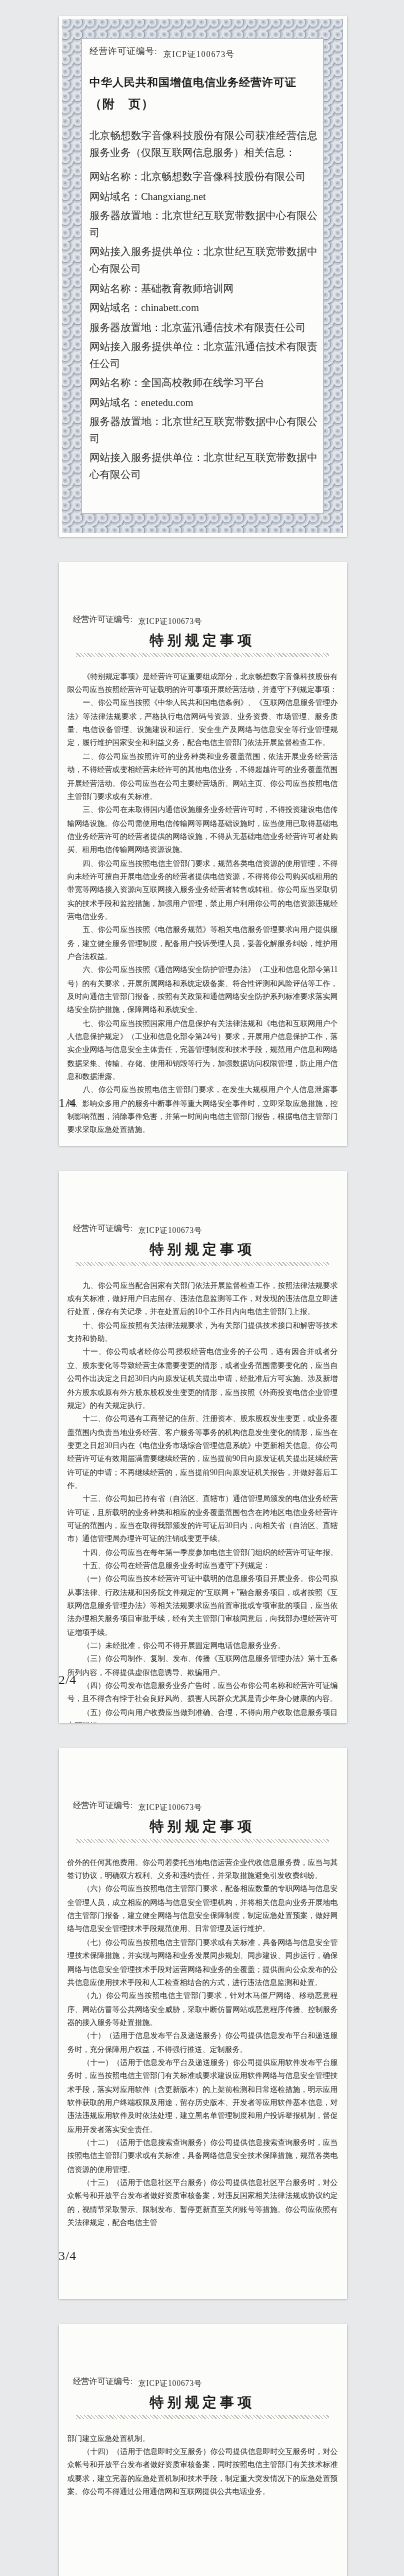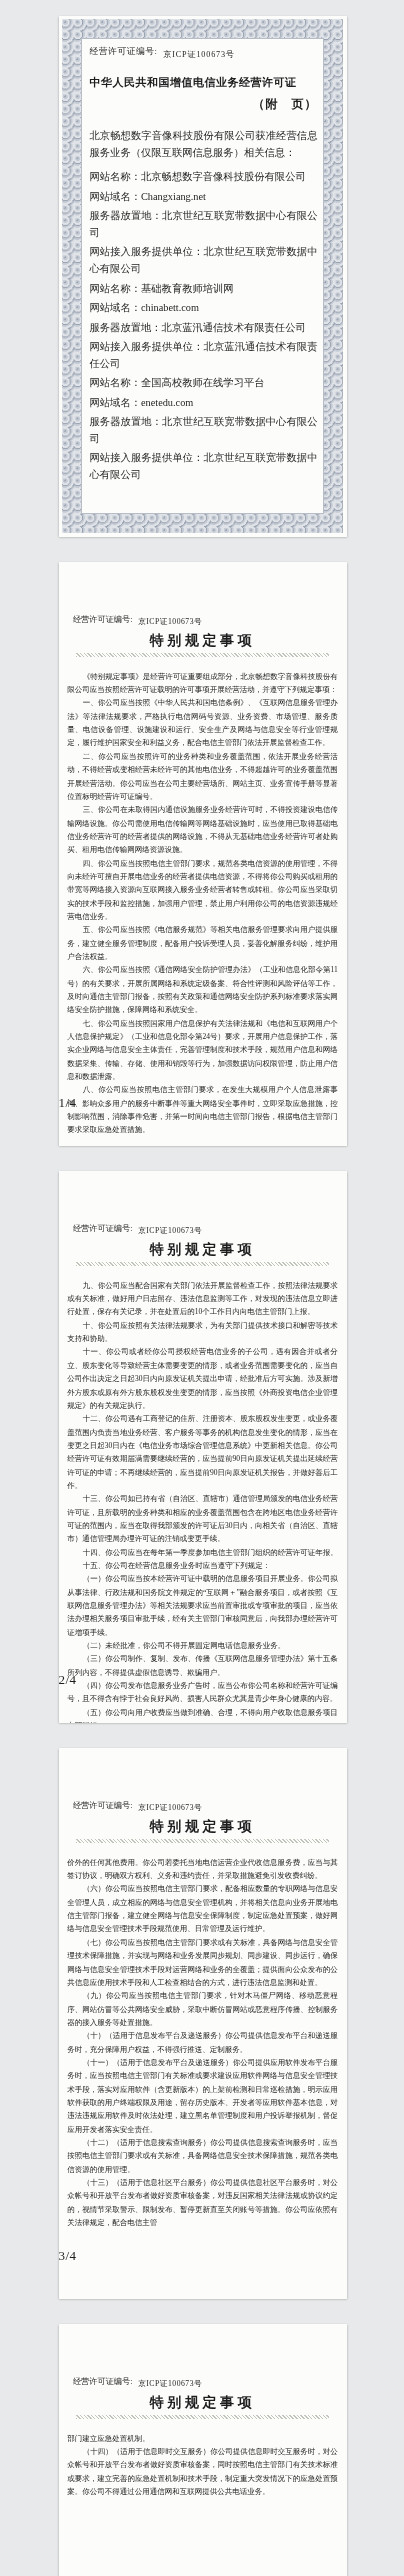--- a/index.html
+++ b/index.html
@@ -37,21 +37,21 @@
   .p1-head { font-size: 8.8px; letter-spacing: 0.5px; }
   .p1-license-no {
     font-size: 8.2px; display: inline-block;
     transform: translateY(2.6px); margin-left: 3.1px; letter-spacing: 0.8px;
   }
   .p1-title {
     text-align: left; font-size: 11px; font-weight: bold;
     letter-spacing: 0.5px; margin-top: 17px;
   }
   .p1-sub {
-    text-align: right; font-size: 12px; font-weight: bold;
+    text-align: left; font-size: 12px; font-weight: bold;
     margin-top: 6.2px; letter-spacing: 1px;
   }
   .p1-body { margin-top: 15.5px; font-size: 10.3px; line-height: 1.6; }
   .p1-intro { margin-bottom: 8.2px; text-align: justify; }
   .entry-line { margin: 3.1px 0; text-align: justify; }
 
   
   .sheet-head { padding: 52px 0 0 14.4px; font-size: 8.2px; }
   .sheet-license-no {
     font-size: 7.7px; display: inline-block;
@@ -131,21 +131,21 @@
       <span class="sheet-license-no">京ICP证100673号</span>
     </div>
     <div class="sheet-title">特别规定事项</div>
     <div class="wavy"></div>
     <div class="sheet-body">
 
         <p class="para indent">《特别规定事项》是经营许可证重要组成部分，北京畅想数字音像科技股份有限公司应当按照经营许可证载明的许可事项开展经营活动，并遵守下列规定事项：</p>
 
         <p class="para indent">一、你公司应当按照《中华人民共和国电信条例》、《互联网信息服务管理办法》等法律法规要求，严格执行电信网码号资源、业务资费、市场管理、服务质量、电信设备管理、设施建设和运行、安全生产及网络与信息安全等行业管理规定，履行维护国家安全和利益义务，配合电信主管部门依法开展监督检查工作。</p>
 
-        <p class="para indent">二、你公司应当按照许可的业务种类和业务覆盖范围，依法开展业务经营活动，不得经营或变相经营未经许可的其他电信业务，不得超越许可的业务覆盖范围开展经营活动。你公司应当在公司主要经营场所、网站主页、业务宣传手册等显著位置标明经营许可证编号。</p>
+        <p class="para indent">二、你公司应当按照许可的业务种类和业务覆盖范围，依法开展业务经营活动，不得经营或变相经营未经许可的其他电信业务，不得超越许可的业务覆盖范围开展经营活动。你公司应当在公司主要经营场所、网站主页、你公司应当按照电信主管部门要求或有关标准。</p>
 
         <p class="para indent">三、你公司在未取得国内通信设施服务业务经营许可时，不得投资建设电信传输网络设施。你公司需使用电信传输网等网络基础设施时，应当使用已取得基础电信业务经营许可的经营者提供的网络设施，不得从无基础电信业务经营许可者处购买、租用电信传输网网络资源设施。</p>
 
         <p class="para indent">四、你公司应当按照电信主管部门要求，规范各类电信资源的使用管理，不得向未经许可擅自开展电信业务的经营者提供电信资源，不得将你公司购买或租用的带宽等网络接入资源向互联网接入服务业务经营者转售或转租。你公司应当采取切实的技术手段和监控措施，加强用户管理，禁止用户利用你公司的电信资源违规经营电信业务。</p>
 
         <p class="para indent">五、你公司应当按照《电信服务规范》等相关电信服务管理要求向用户提供服务，建立健全服务管理制度，配备用户投诉受理人员，妥善化解服务纠纷，维护用户合法权益。</p>
 
         <p class="para indent">六、你公司应当按照《通信网络安全防护管理办法》（工业和信息化部令第11号）的有关要求，开展所属网络和系统定级备案、符合性评测和风险评估等工作，及时向通信主管部门报备，按照有关政策和通信网络安全防护系列标准要求落实网络安全防护措施，保障网络和系统安全。</p>
 
         <p class="para indent">七、你公司应当按照国家用户信息保护有关法律法规和《电信和互联网用户个人信息保护规定》（工业和信息化部令第24号）要求，开展用户信息保护工作，落实企业网络与信息安全主体责任，完善管理制度和技术手段，规范用户信息和网络数据采集、传输、存储、使用和销毁等行为，加强数据访问权限管理，防止用户信息和数据泄露。</p>

